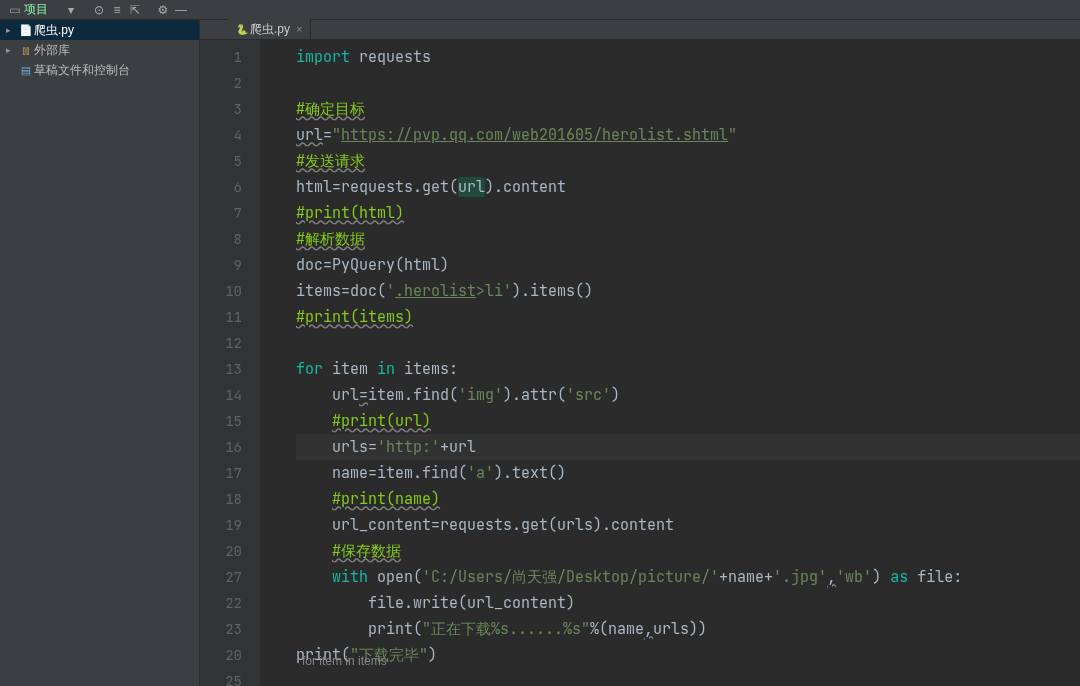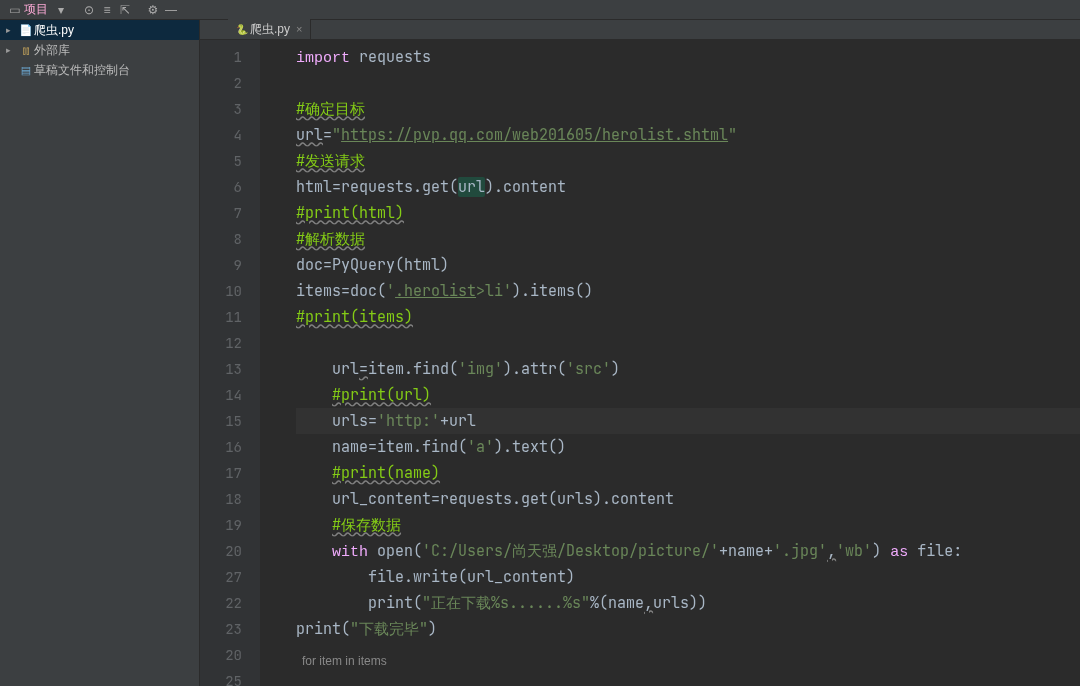--- a/index.html
+++ b/index.html
@@ -8,21 +8,21 @@
   background: #2b2b2b;
   font-family: "Microsoft YaHei", "Segoe UI", sans-serif;
   font-size: 12px; color: #bbb;
   overflow: hidden; display: flex; flex-direction: column;
 }
 .toolbar {
   height: 20px; background: #3c3f41;
   display: flex; align-items: center; padding: 0 6px;
   border-bottom: 1px solid #2b2b2b;
 }
-.toolbar .proj-label { color: #f9a8d4; margin-right: 4px; }
+.toolbar .proj-label { color: #86efac; margin-right: 14px; }
 .toolbar .icon { width: 18px; display: flex; justify-content: center; color: #aaa; font-size: 12px; }
 .toolbar .spacer { width: 10px; }
 .main { flex: 1; display: flex; min-height: 0; }
 .sidebar {
   width: 200px; background: #3c3f41;
   display: flex; flex-direction: column;
   border-right: 1px solid #2b2b2b;
 }
 .tree-item {
   height: 20px; display: flex; align-items: center;
@@ -51,21 +51,21 @@
   line-height: 26px; color: #606366;
 }
 .code {
   flex: 1; padding: 4px 0 4px 36px;
   font-family: "JetBrains Mono", Consolas, monospace; font-size: 15px;
   line-height: 26px; color: #a9b7c6;
   position: relative;
 }
 .code .row { height: 26px; white-space: pre; }
 .code .row.hl { background: #323232; }
-.kw { color: #f0abfc; font-family: Liberation Mono, monospace; }
+.kw { color: #14b8a6; }
 .str { color: #6a8759; }
 .cm { color: #84cc16; text-decoration: underline; text-decoration-color: #808080; text-decoration-style: wavy; }
 .ul { text-decoration: underline; text-align: right; }
 .param-hl { background: #214a3d; border-radius: 2px; }
 .bug { text-decoration: underline; text-decoration-style: wavy; text-decoration-color: #808080; }
 .breadcrumb {
   position: absolute; left: 42px; bottom: 12px;
   color: #888; font-size: 12px; font-family: "Segoe UI", sans-serif;
 }
 .sidebar .folder-blue { color: #5ca0d3; }
@@ -149,20 +149,21 @@
         <div class="row"><span class="cm">#确定目标</span></div>
         <div class="row"><span class="bug">url</span><span>=</span><span class="str">"</span><span class="str ul">https://pvp.qq.com/web201605/herolist.shtml</span><span class="str">"</span></div>
         <div class="row"><span class="cm">#发送请求</span></div>
         <div class="row"><span>html=requests.get(</span><span class="param-hl">url</span><span>).content</span></div>
         <div class="row"><span class="cm">#print(html)</span></div>
         <div class="row"><span class="cm">#解析数据</span></div>
         <div class="row"><span>doc=PyQuery(html)</span></div>
         <div class="row"><span>items=doc(</span><span class="str">'</span><span class="str ul">.herolist</span><span class="str">&gt;li</span><span class="str">'</span><span>).items()</span></div>
         <div class="row"><span class="cm">#print(items)</span></div>
         <div class="row"></div>
+        <div class="row"><span class="kw">for</span><span> item </span><span class="kw">in</span><span> items:</span></div>
         <div class="row"><span>    url</span><span class="bug">=</span><span>item.find(</span><span class="str">'img'</span><span>).attr(</span><span class="str">'src'</span><span>)</span></div>
         <div class="row">    <span class="cm">#print(url)</span></div>
         <div class="row hl"><span>    urls=</span><span class="str">'http:'</span><span>+url</span></div>
         <div class="row"><span>    name=item.find(</span><span class="str">'a'</span><span>).text()</span></div>
         <div class="row">    <span class="cm">#print(name)</span></div>
         <div class="row"><span>    url_content=requests.get(urls).content</span></div>
         <div class="row">    <span class="cm">#保存数据</span></div>
         <div class="row"><span>    </span><span class="kw">with</span><span> open(</span><span class="str">'C:/Users/尚天强/Desktop/picture/'</span><span>+name+</span><span class="str">'.jpg'</span><span class="bug">,</span><span class="str">'wb'</span><span>) </span><span class="kw">as</span><span> file:</span></div>
         <div class="row"><span>        file.write(url_content)</span></div>
         <div class="row"><span>        print(</span><span class="str">"正在下载%s......%s"</span><span>%(name</span><span class="bug">,</span><span>urls))</span></div>

